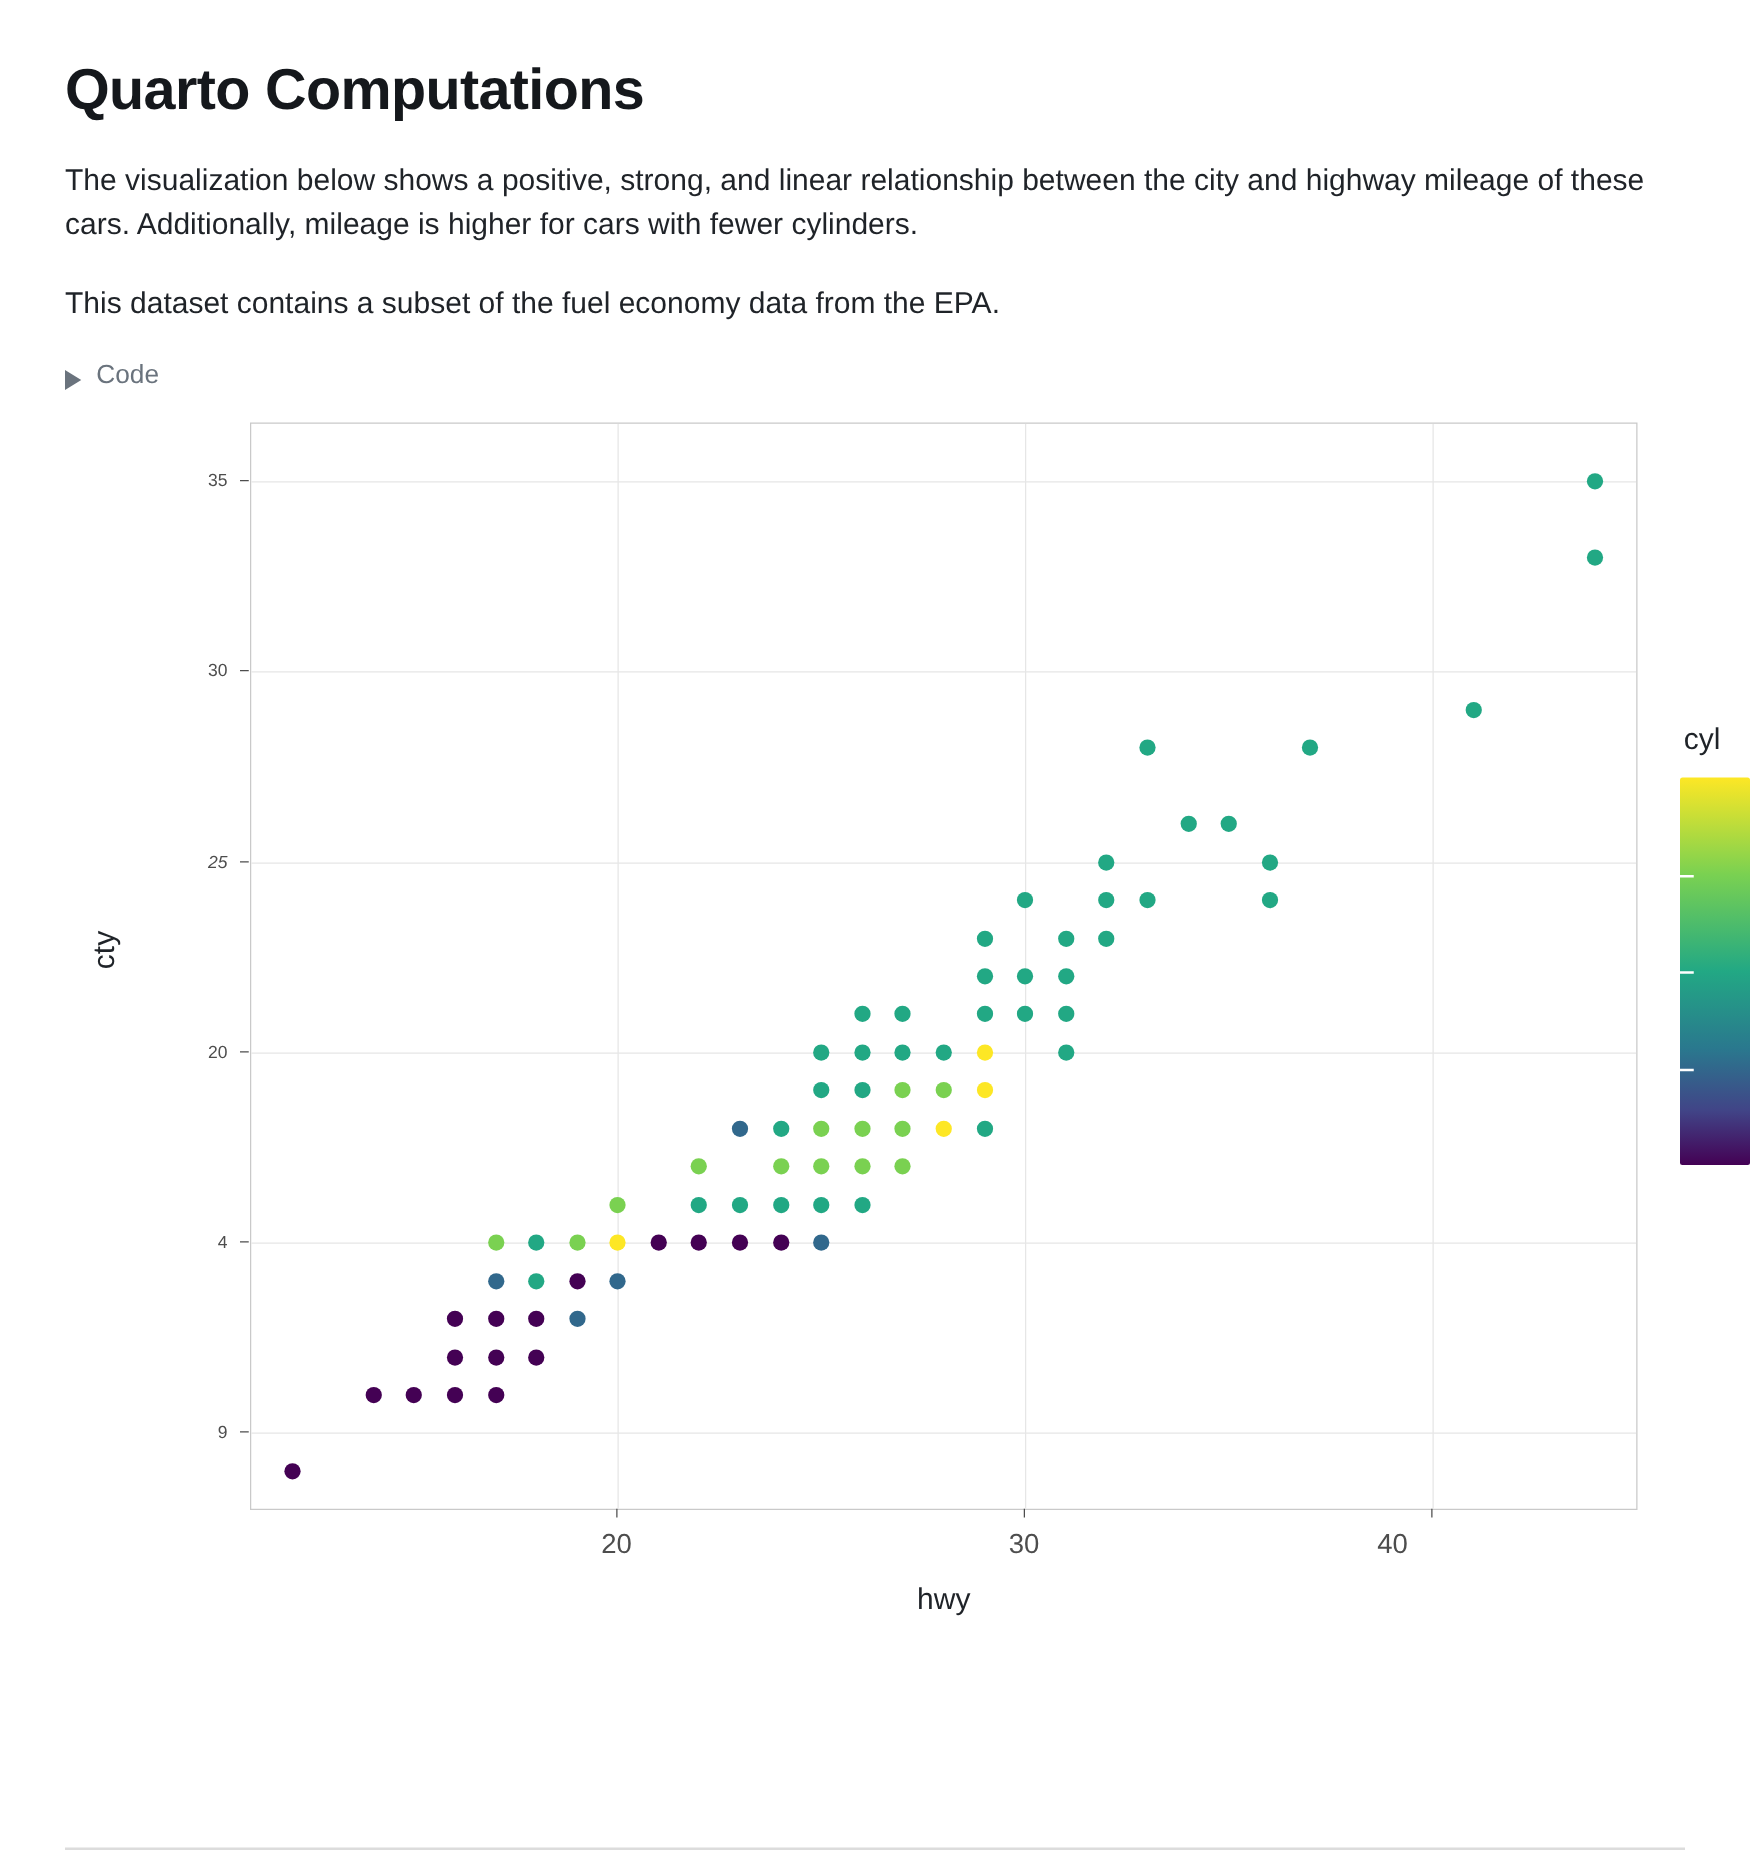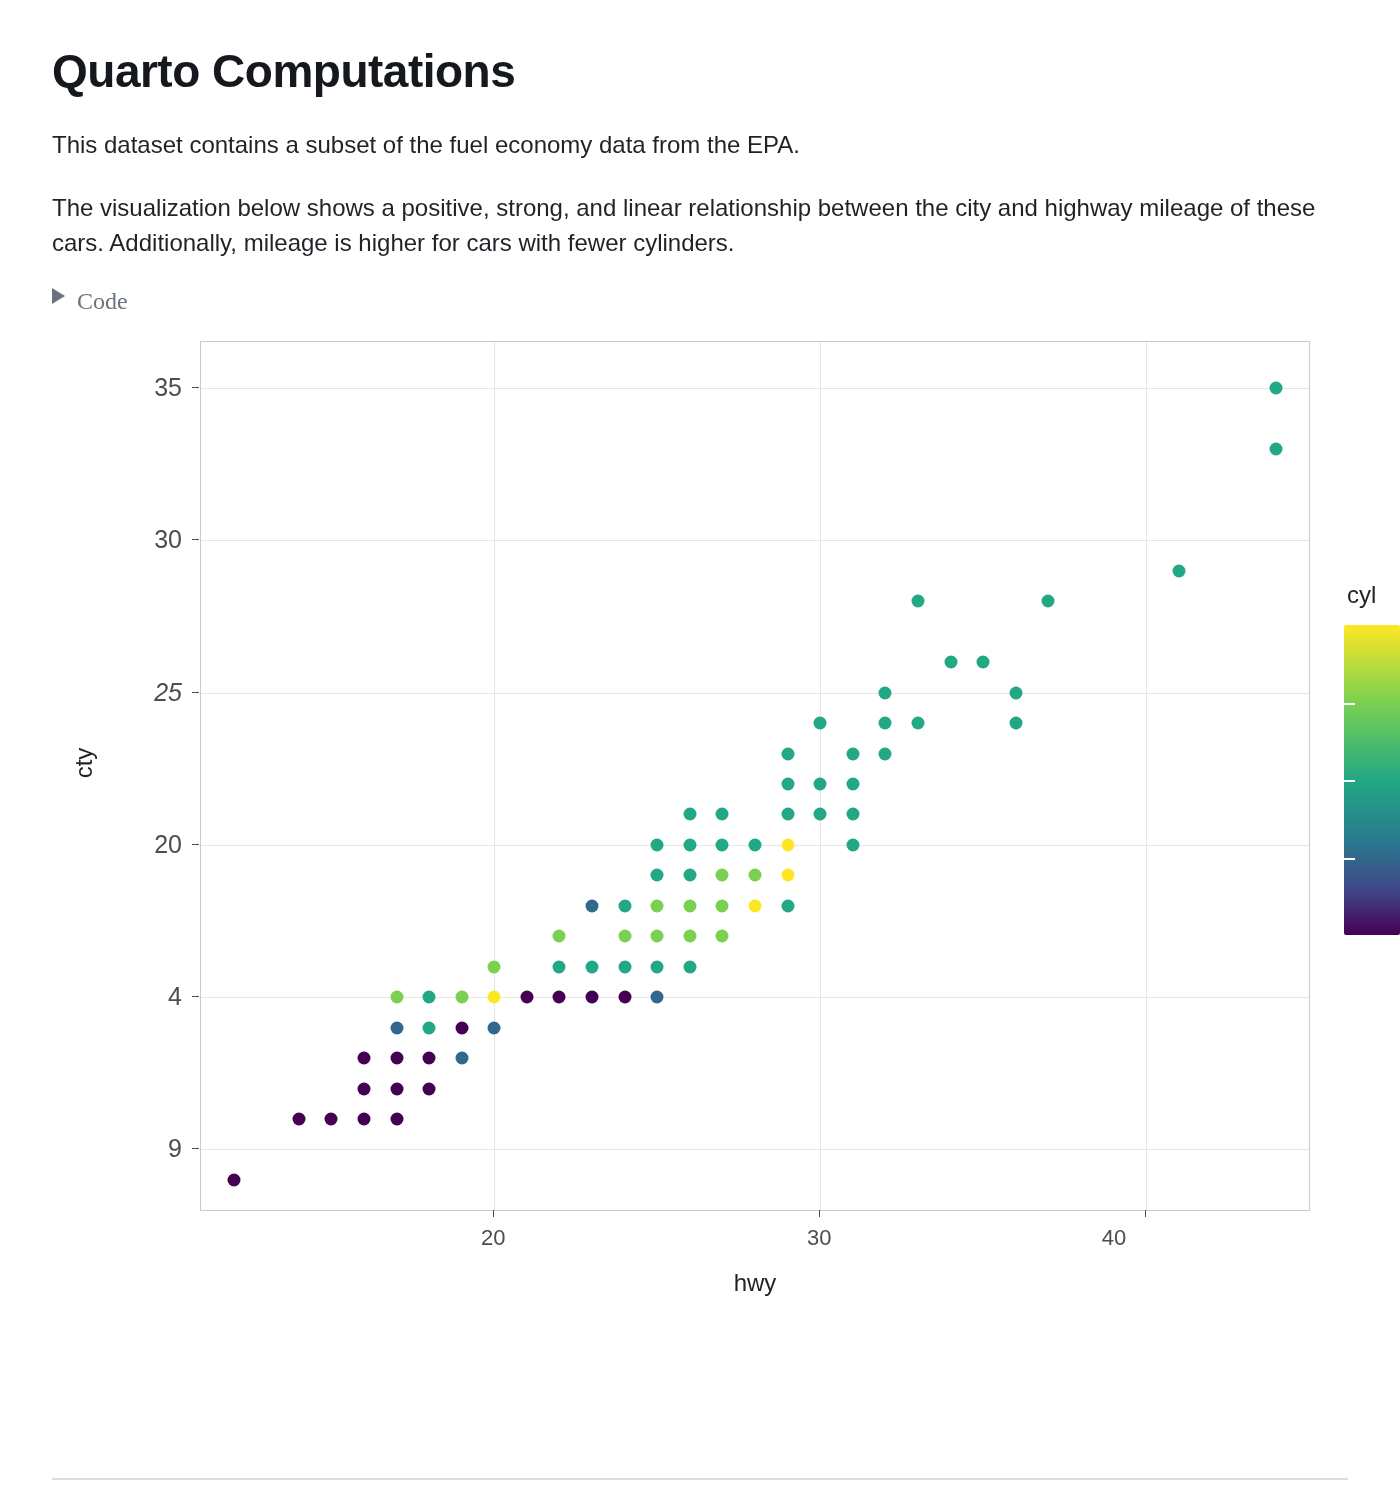--- a/index.html
+++ b/index.html
@@ -29,29 +29,28 @@
   }
   p.para {
     font-size: 24px;
     line-height: 1.45;
     margin: 0 0 28px 0;
     color: #1f2328;
     max-width: 1290px;
   }
   .code-toggle {
     display: flex;
-    align-items: flex-start;
+    align-items: flex-end;
     gap: 12px;
-    font-size: 24px;
+    font-size: 21px;
     color: #6a737d;
     margin: 0 0 18px 0;
     cursor: pointer;
     user-select: none;
     width: fit-content;
-    font-family: Liberation Serif, serif;
   }
   .tri {
     width: 0;
     height: 0;
     border-left: 13px solid #6a737d;
     border-top: 8px solid transparent;
     border-bottom: 8px solid transparent;
     display: inline-block;
   }
   .figure {
@@ -81,21 +80,21 @@
   .pt {
     position: absolute;
     width: 13px;
     height: 13px;
     border-radius: 50%;
     transform: translate(-50%, -50%);
   }
   .ytick-label {
     position: absolute;
     right: 0;
-    font-size: 25px;
+    font-size: 14px;
     color: #4d4d4d;
     transform: translateY(-50%);
     text-align: right;
   }
   .ytick-mark {
     position: absolute;
     width: 7px;
     height: 1px;
     background: #4d4d4d;
   }
@@ -160,22 +159,22 @@
     background: #dcdcdc;
   }
 </style>
 </head>
 <body>
 
 <div class="page">
 
   <h1 class="title">Quarto Computations</h1>
 
+  <p class="para">The visualization below shows a positive, strong, and linear relationship between the city and highway mileage of these cars. Additionally, mileage is higher for cars with fewer cylinders.</p>
   <p class="para">This dataset contains a subset of the fuel economy data from the EPA.</p>
-  <p class="para">The visualization below shows a positive, strong, and linear relationship between the city and highway mileage of these cars. Additionally, mileage is higher for cars with fewer cylinders.</p>
 
   <div class="code-toggle">
     <span class="tri"></span>
     <span>Code</span>
   </div>
 
   <div class="figure">
     <div class="panel" id="panel">
         <div class="gridline-h" style="top: 807.088px;"></div>
         <div class="gridline-h" style="top: 654.807px;"></div>

